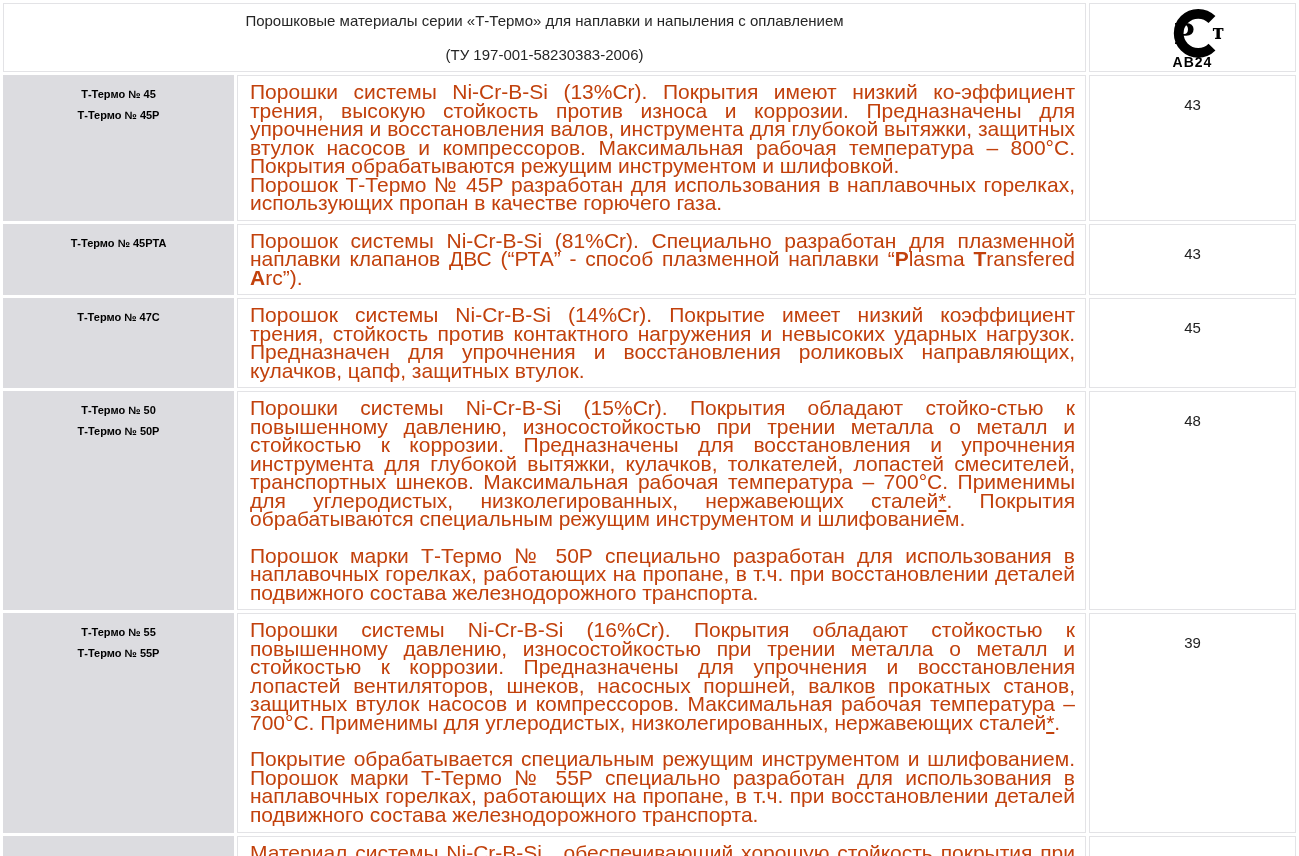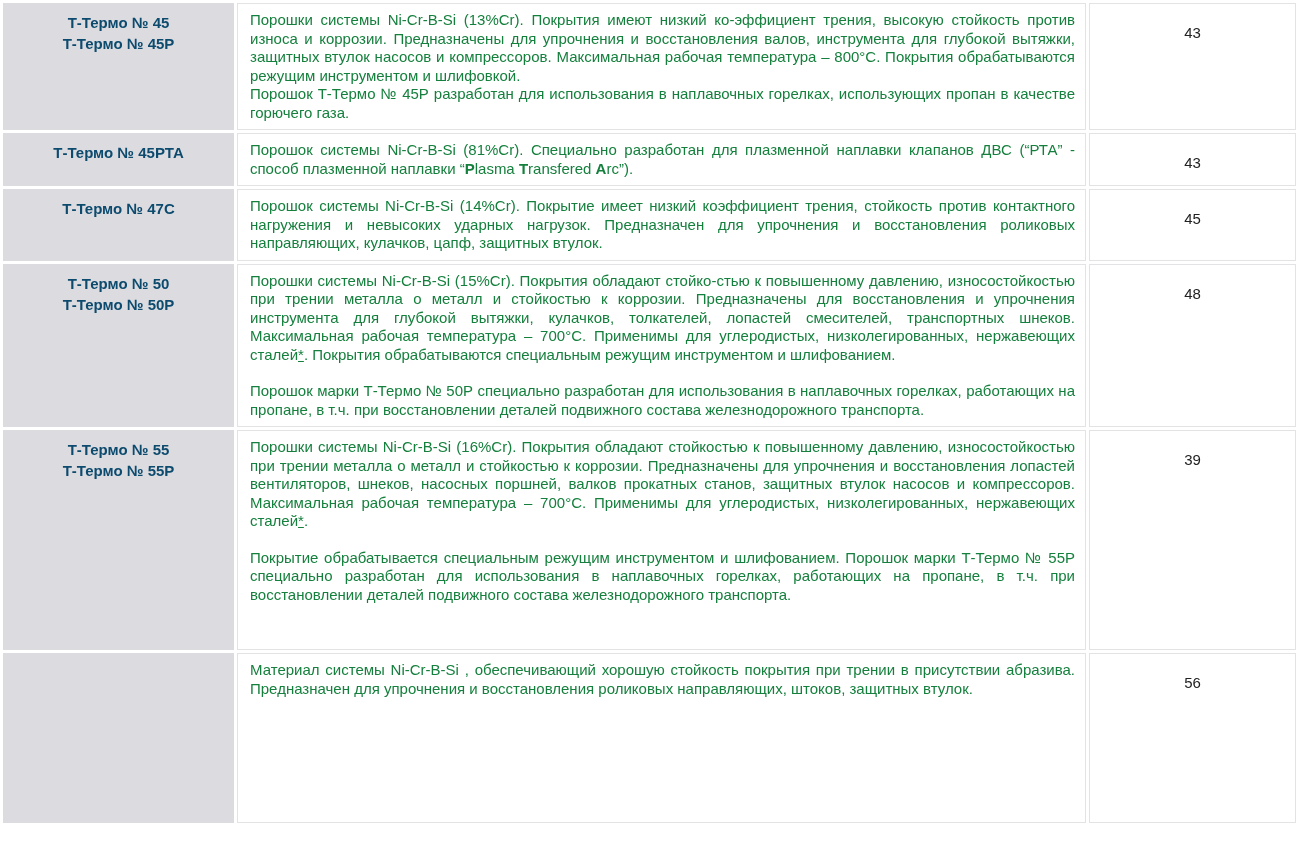--- a/index.html
+++ b/index.html
@@ -60,33 +60,33 @@
     font-weight: bold;
     color: #2e2e2e;
     line-height: 22px;
     height: 106px;
     padding: 4px 8px;
   }
 
   td.name-cell {
     vertical-align: top;
     text-align: center;
-    font-size: 15px;
+    font-size: 11px;
     font-weight: bold;
-    color: #0c4a6e;
+    color: #000000;
     line-height: 21px;
     padding: 8px 6px;
   }
   td.name-cell.valign-middle { vertical-align: middle; }
 
   td.props-cell {
     vertical-align: top;
     text-align: justify;
-    font-size: 15px;
-    color: #15803d;
+    font-size: 21px;
+    color: #c2410c;
     line-height: 18.5px;
     padding: 7px 10px 7px 12px;
   }
   .para { margin: 0; }
   .para.gap { margin-top: 18px; }
   .para span.b { font-weight: bold; }
   .para span.u { text-decoration: underline; cursor: pointer; }
 
   td.hard-cell {
     vertical-align: top;
@@ -109,20 +109,34 @@
 </head>
 <body>
 
 <table class="main">
   <colgroup>
     <col style="width:231px">
     <col style="width:849px">
     <col style="width:207px">
   </colgroup>
   <thead>
+    <tr>
+      <td class="cell-white title-cell" colspan="2">
+        <div class="title-line1">Порошковые материалы серии «Т-Термо» для наплавки и напыления с оплавлением</div>
+        <div class="title-line2">(ТУ 197-001-58230383-2006)</div>
+      </td>
+      <td class="cell-white logo-cell">
+        <svg class="cert-mark-svg" width="104" height="52" viewBox="0 0 130 80" aria-hidden="true">
+          <path d="M 94.2 20.8 A 30 30 0 1 0 94.2 63.2" stroke="#000" stroke-width="15" fill="none"></path>
+          <text x="51" y="58" font-family="'DejaVu Serif', serif" font-size="42" font-weight="bold" fill="#000" text-anchor="middle">Р</text>
+          <text x="104" y="50" font-family="'DejaVu Serif', serif" font-size="30" font-weight="bold" fill="#000" text-anchor="middle">т</text>
+        </svg>
+        <div class="logo-code">АВ24</div>
+      </td>
+    </tr>
   </thead>
   <tbody class="rows">
   <tr>
     <td class="cell-gray name-cell">
           <div>Т-Термо № 45</div>
           <div>Т-Термо № 45Р</div>
         </td>
     <td class="cell-white props-cell">
           <p class="para"><span>Порошки системы Ni-Cr-B-Si (13%Cr). Покрытия имеют низкий ко-эффициент трения, высокую стойкость против износа и коррозии. Предназначены для упрочнения и восстановления валов, инструмента для глубокой вытяжки, защитных втулок насосов и компрессоров. Максимальная рабочая температура – 800°С. Покрытия обрабатываются режущим инструментом и шлифовкой.</span></p>
           <p class="para"><span>Порошок Т-Термо №  45Р разработан для использования в наплавочных горелках, использующих пропан в качестве горючего газа.</span></p>

